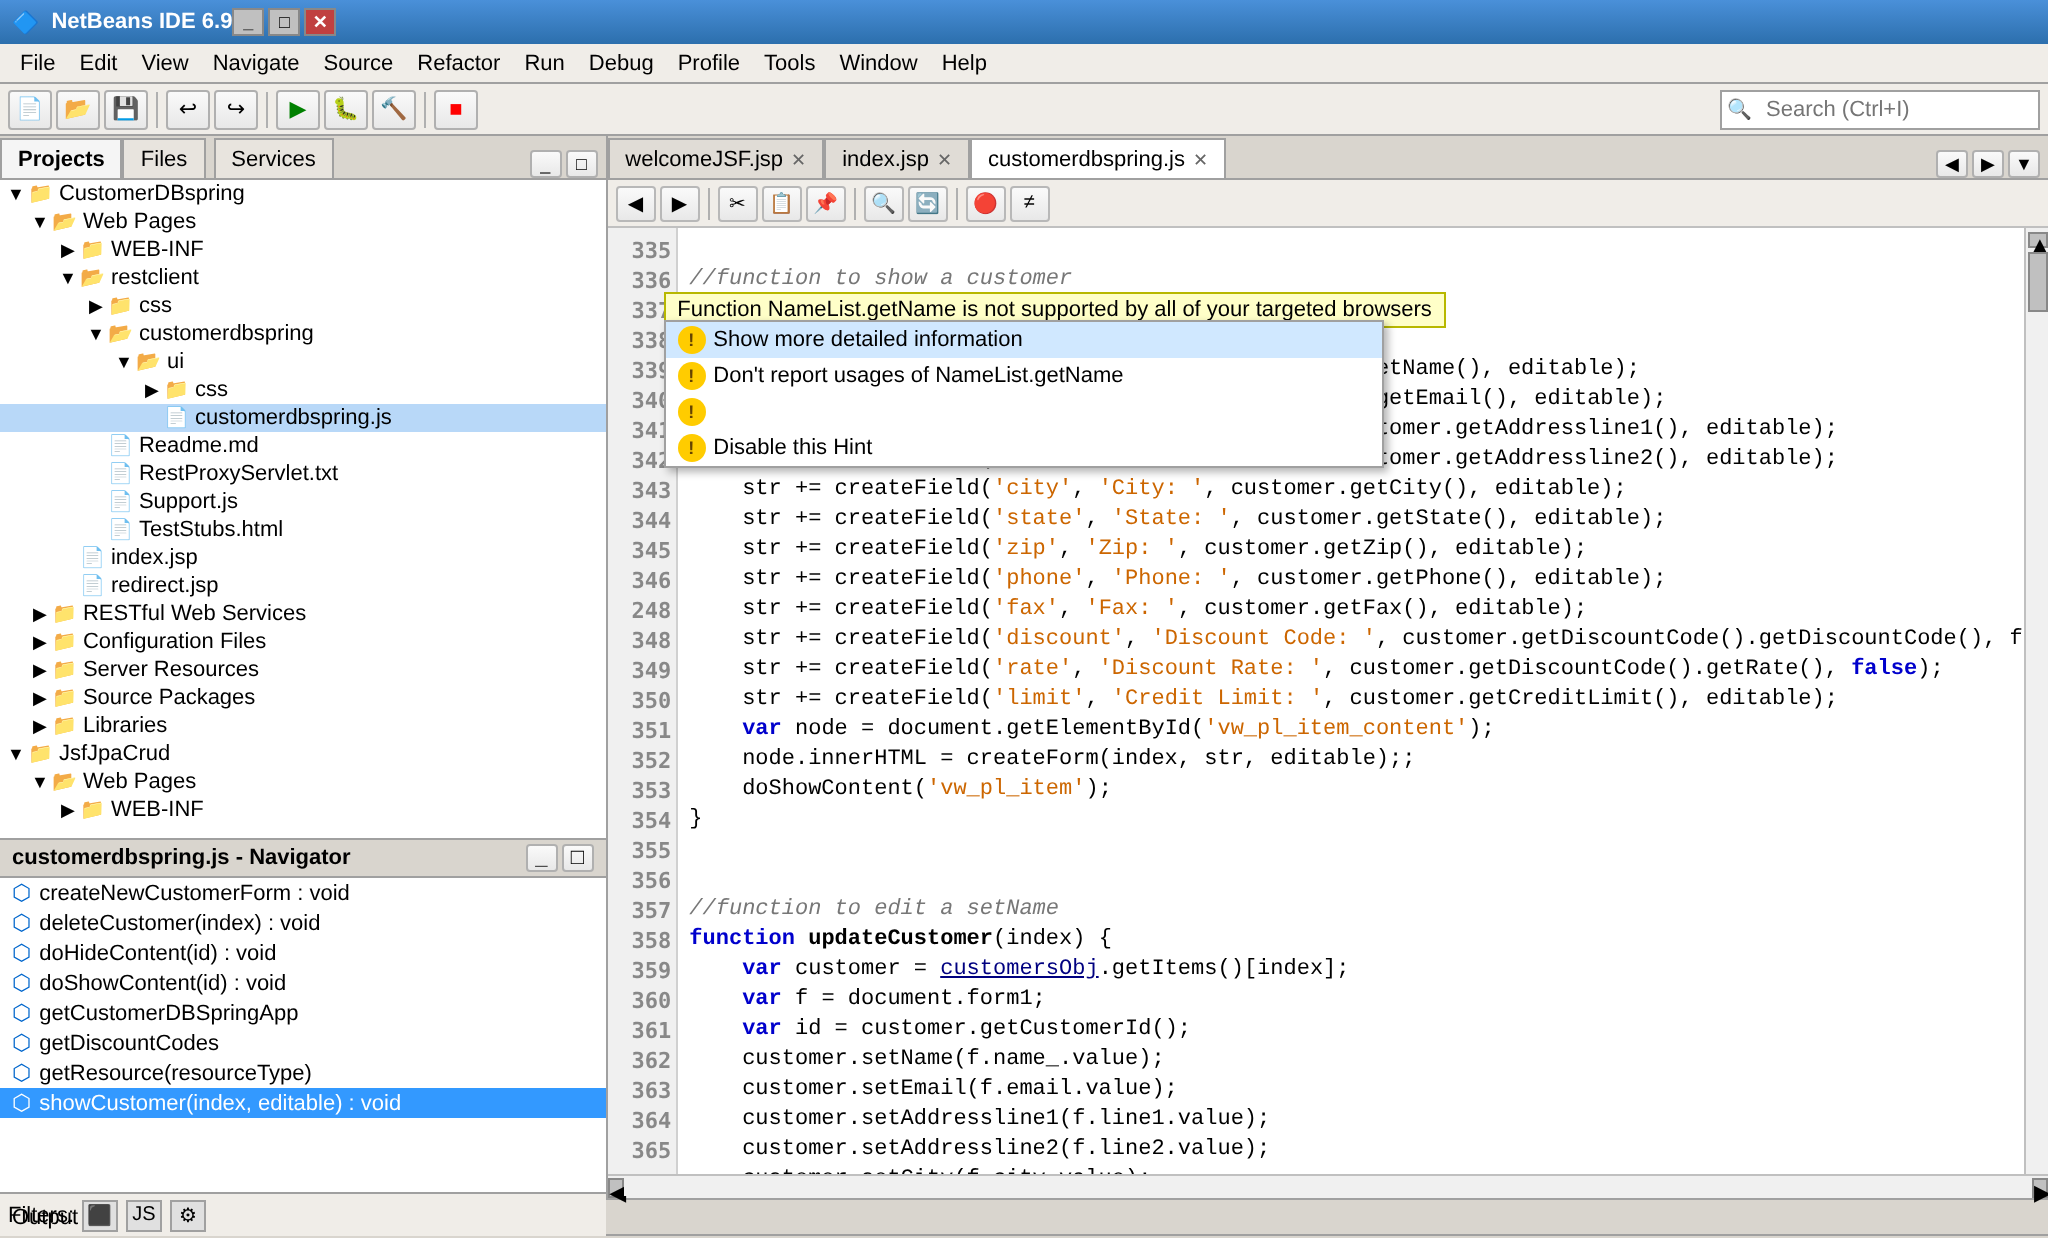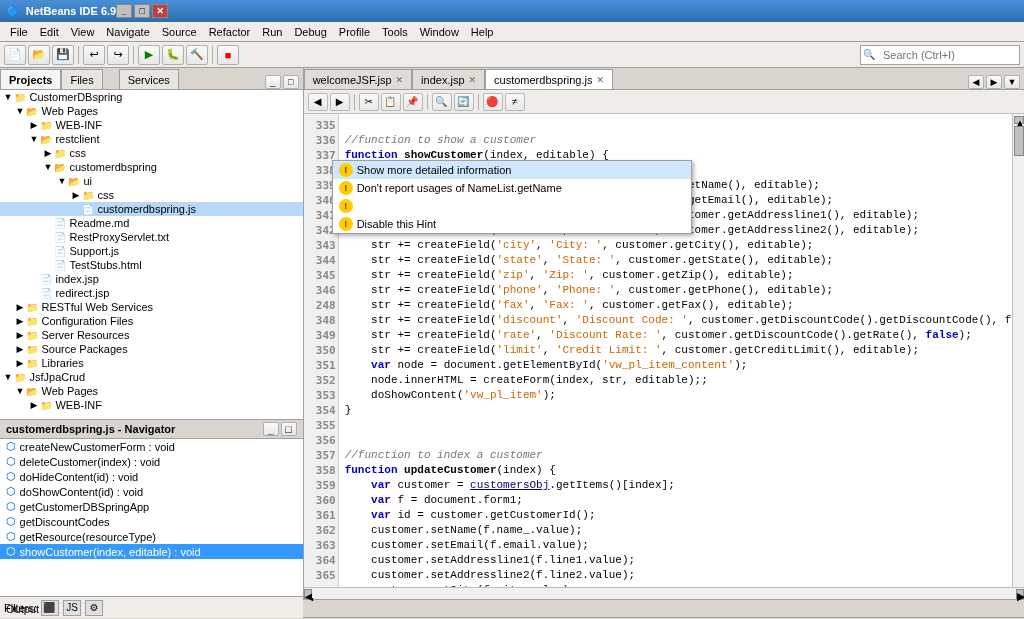--- a/index.html
+++ b/index.html
@@ -221,21 +221,21 @@
     <input type="text" placeholder="Search (Ctrl+I)" style="">
   </div>
 </div>
 
 <div id="main-layout">
 
   <div id="left-panel">
     <div class="panel-tabs">
       <div class="panel-tab active">Projects</div>
       <div class="panel-tab">Files</div>
-      <div class="panel-tab" style="margin-left:16px;">Services</div>
+      <div class="panel-tab" style="margin-left:4px;">Services</div>
       <div style="margin-left:auto;display:flex;gap:2px;align-items:center;padding-right:4px;">
         <div class="tb-btn" style="width:16px;height:14px;font-size:9px;">_</div>
         <div class="tb-btn" style="width:16px;height:14px;font-size:9px;">□</div>
       </div>
     </div>
 
     <div id="project-tree">
 
       <div class="tree-item">
         <span class="expand-icon">▼</span>
@@ -491,32 +491,35 @@
     str += createField(<span class="str">'fax'</span>, <span class="str">'Fax: '</span>, customer.getFax(), editable);
     str += createField(<span class="str">'discount'</span>, <span class="str">'Discount Code: '</span>, customer.getDiscountCode().getDiscountCode(), fe
     str += createField(<span class="str">'rate'</span>, <span class="str">'Discount Rate: '</span>, customer.getDiscountCode().getRate(), <span class="kw">false</span>);
     str += createField(<span class="str">'limit'</span>, <span class="str">'Credit Limit: '</span>, customer.getCreditLimit(), editable);
     <span class="kw">var</span> node = document.getElementById(<span class="str">'vw_pl_item_content'</span>);
     node.innerHTML = createForm(index, str, editable);;
     doShowContent(<span class="str">'vw_pl_item'</span>);
 }
 
 
-<span class="cm">//function to index a customer</span>
+<span class="cm">//function to edit a setName</span>
 <span class="kw">function</span> <span class="fn">updateCustomer</span>(index) {
     <span class="kw">var</span> customer = <span style="text-decoration:underline;color:#000080;">customersObj</span>.getItems()[index];
     <span class="kw">var</span> f = document.form1;
     <span class="kw">var</span> id = customer.getCustomerId();
     customer.setName(f.name_.value);
     customer.setEmail(f.email.value);
     customer.setAddressline1(f.line1.value);
     customer.setAddressline2(f.line2.value);
     customer.setCity(f.city.value);
       </div>
 
+      <div id="tooltip-box">
+        <span>Function NameList.getName is not supported by all of your targeted browsers</span>
+      </div>
 
       <div id="suggestion-box">
         <div class="suggestion-item active">
           <div class="sugg-icon">!</div>
           <span>Show more detailed information</span>
         </div>
         <div class="suggestion-item">
           <div class="sugg-icon">!</div>
           <span>Don't report usages of NameList.getName</span>
         </div>

